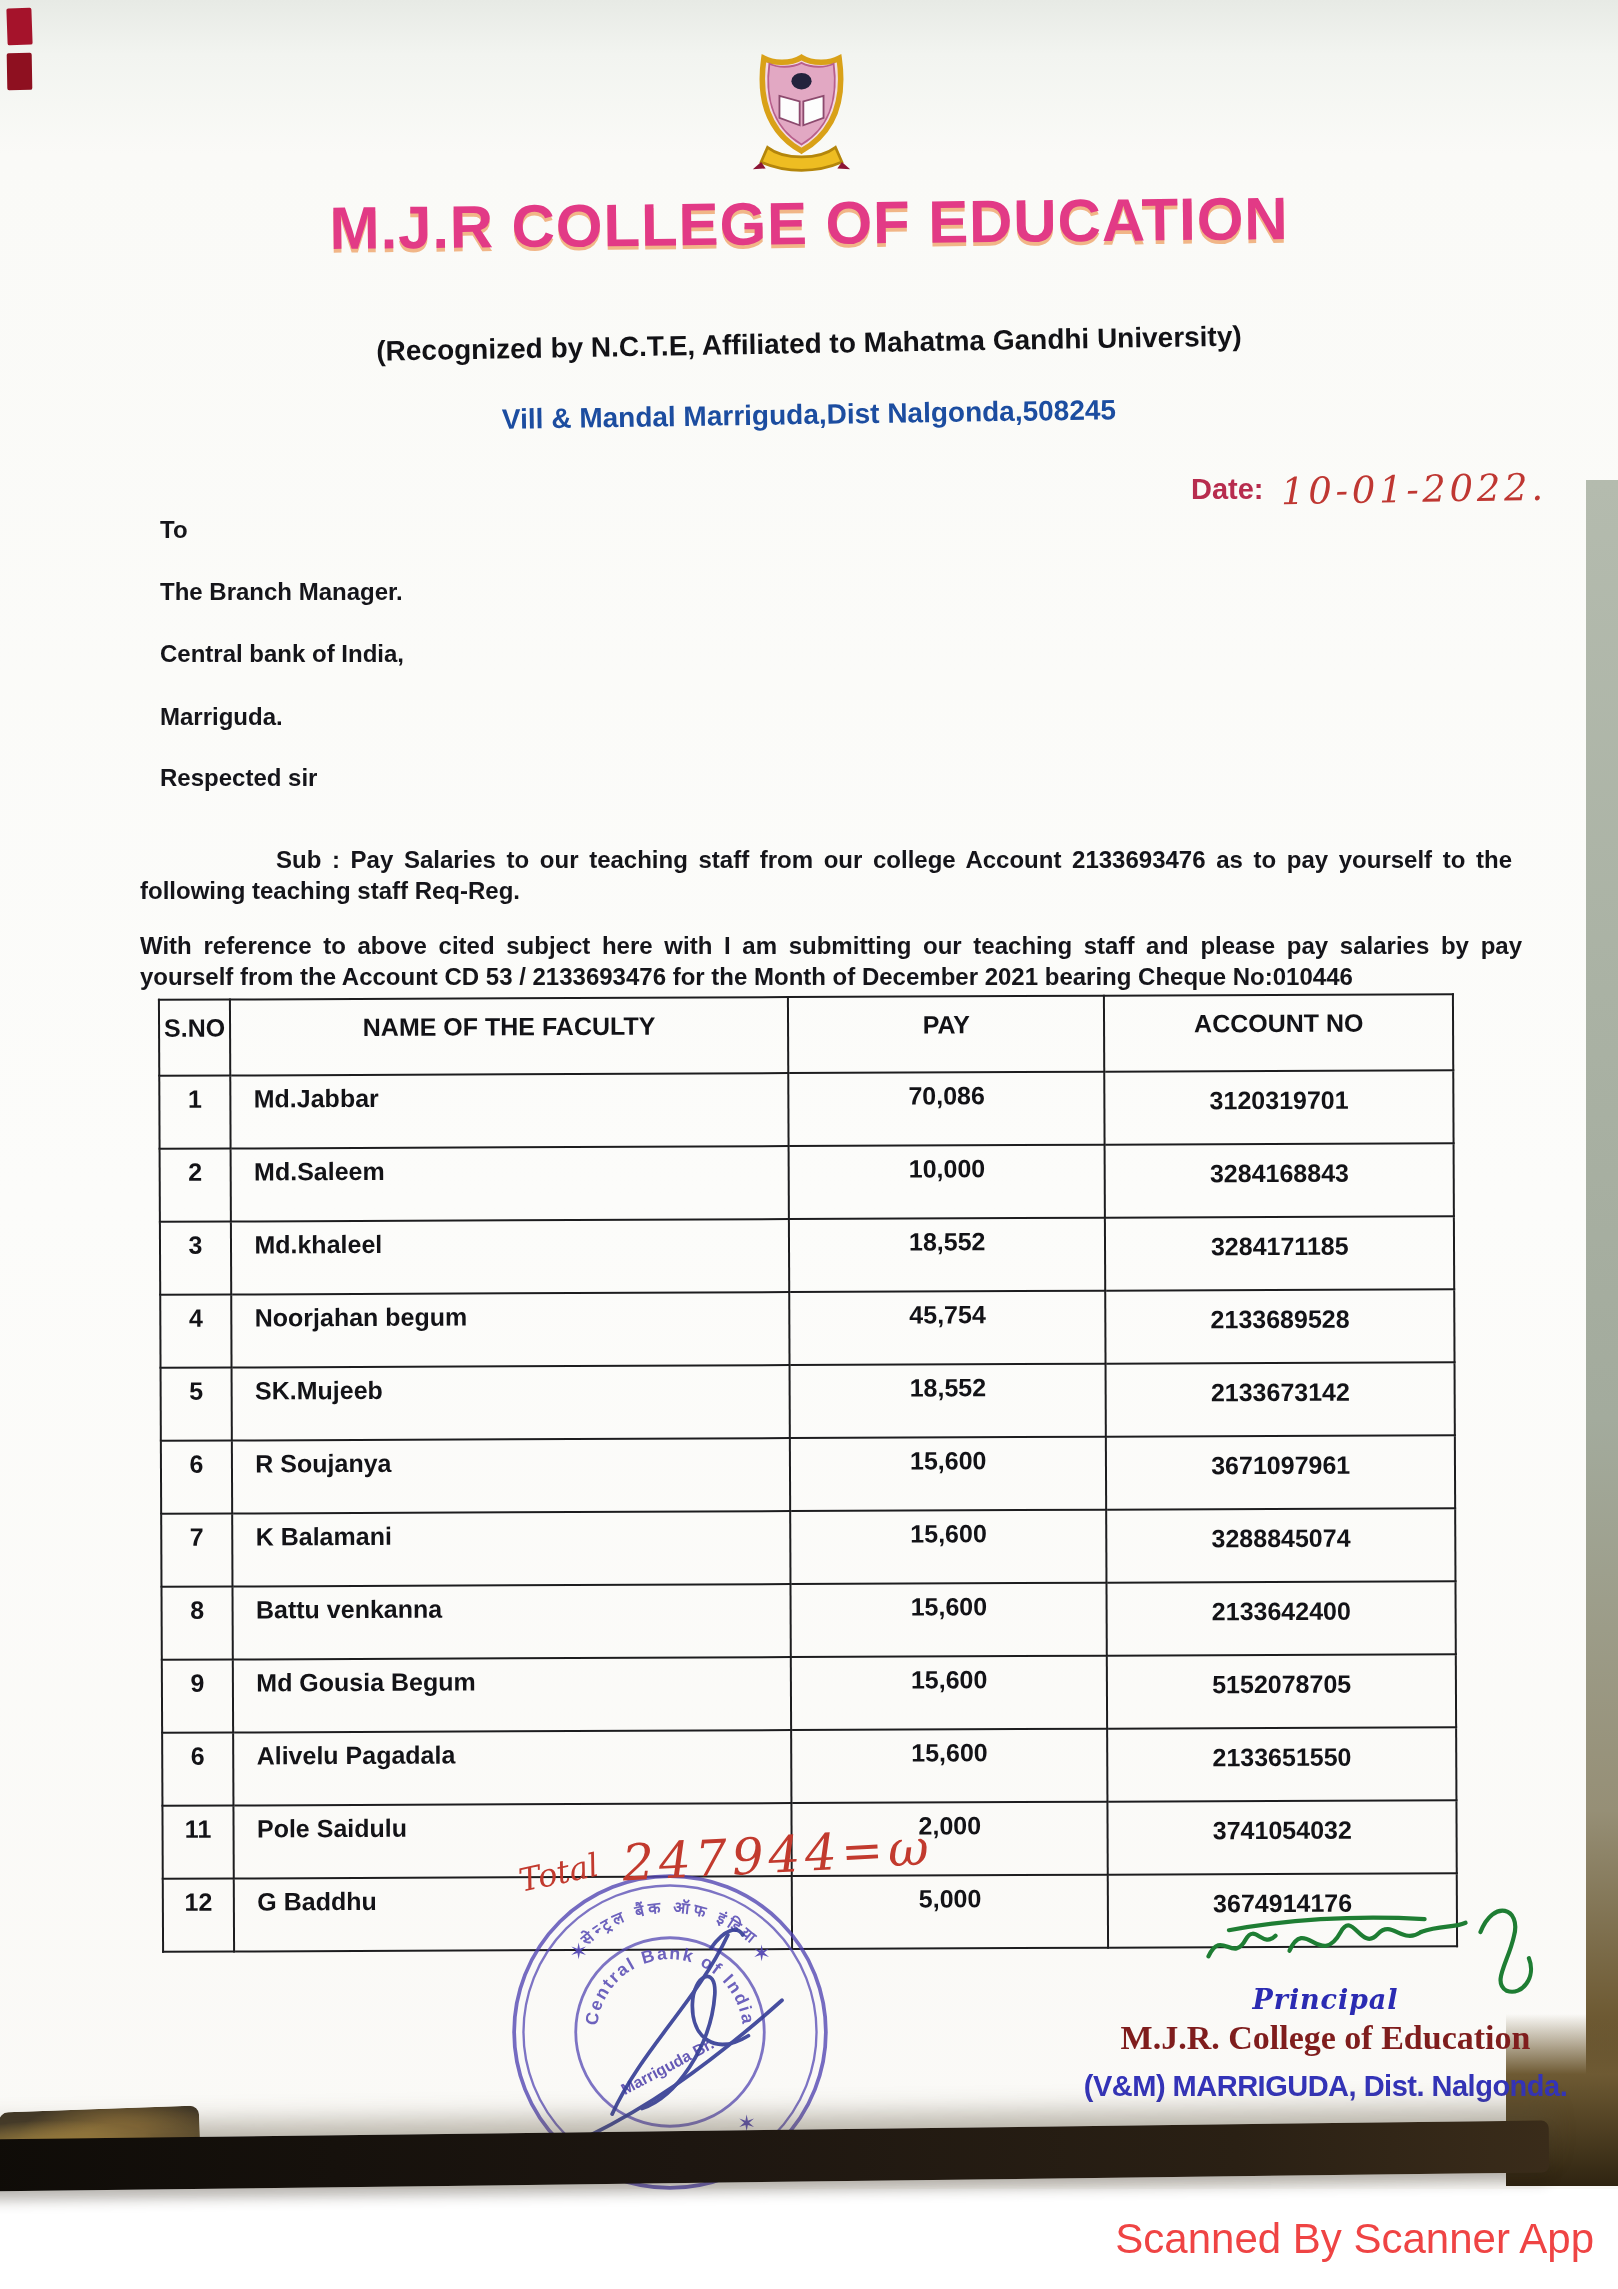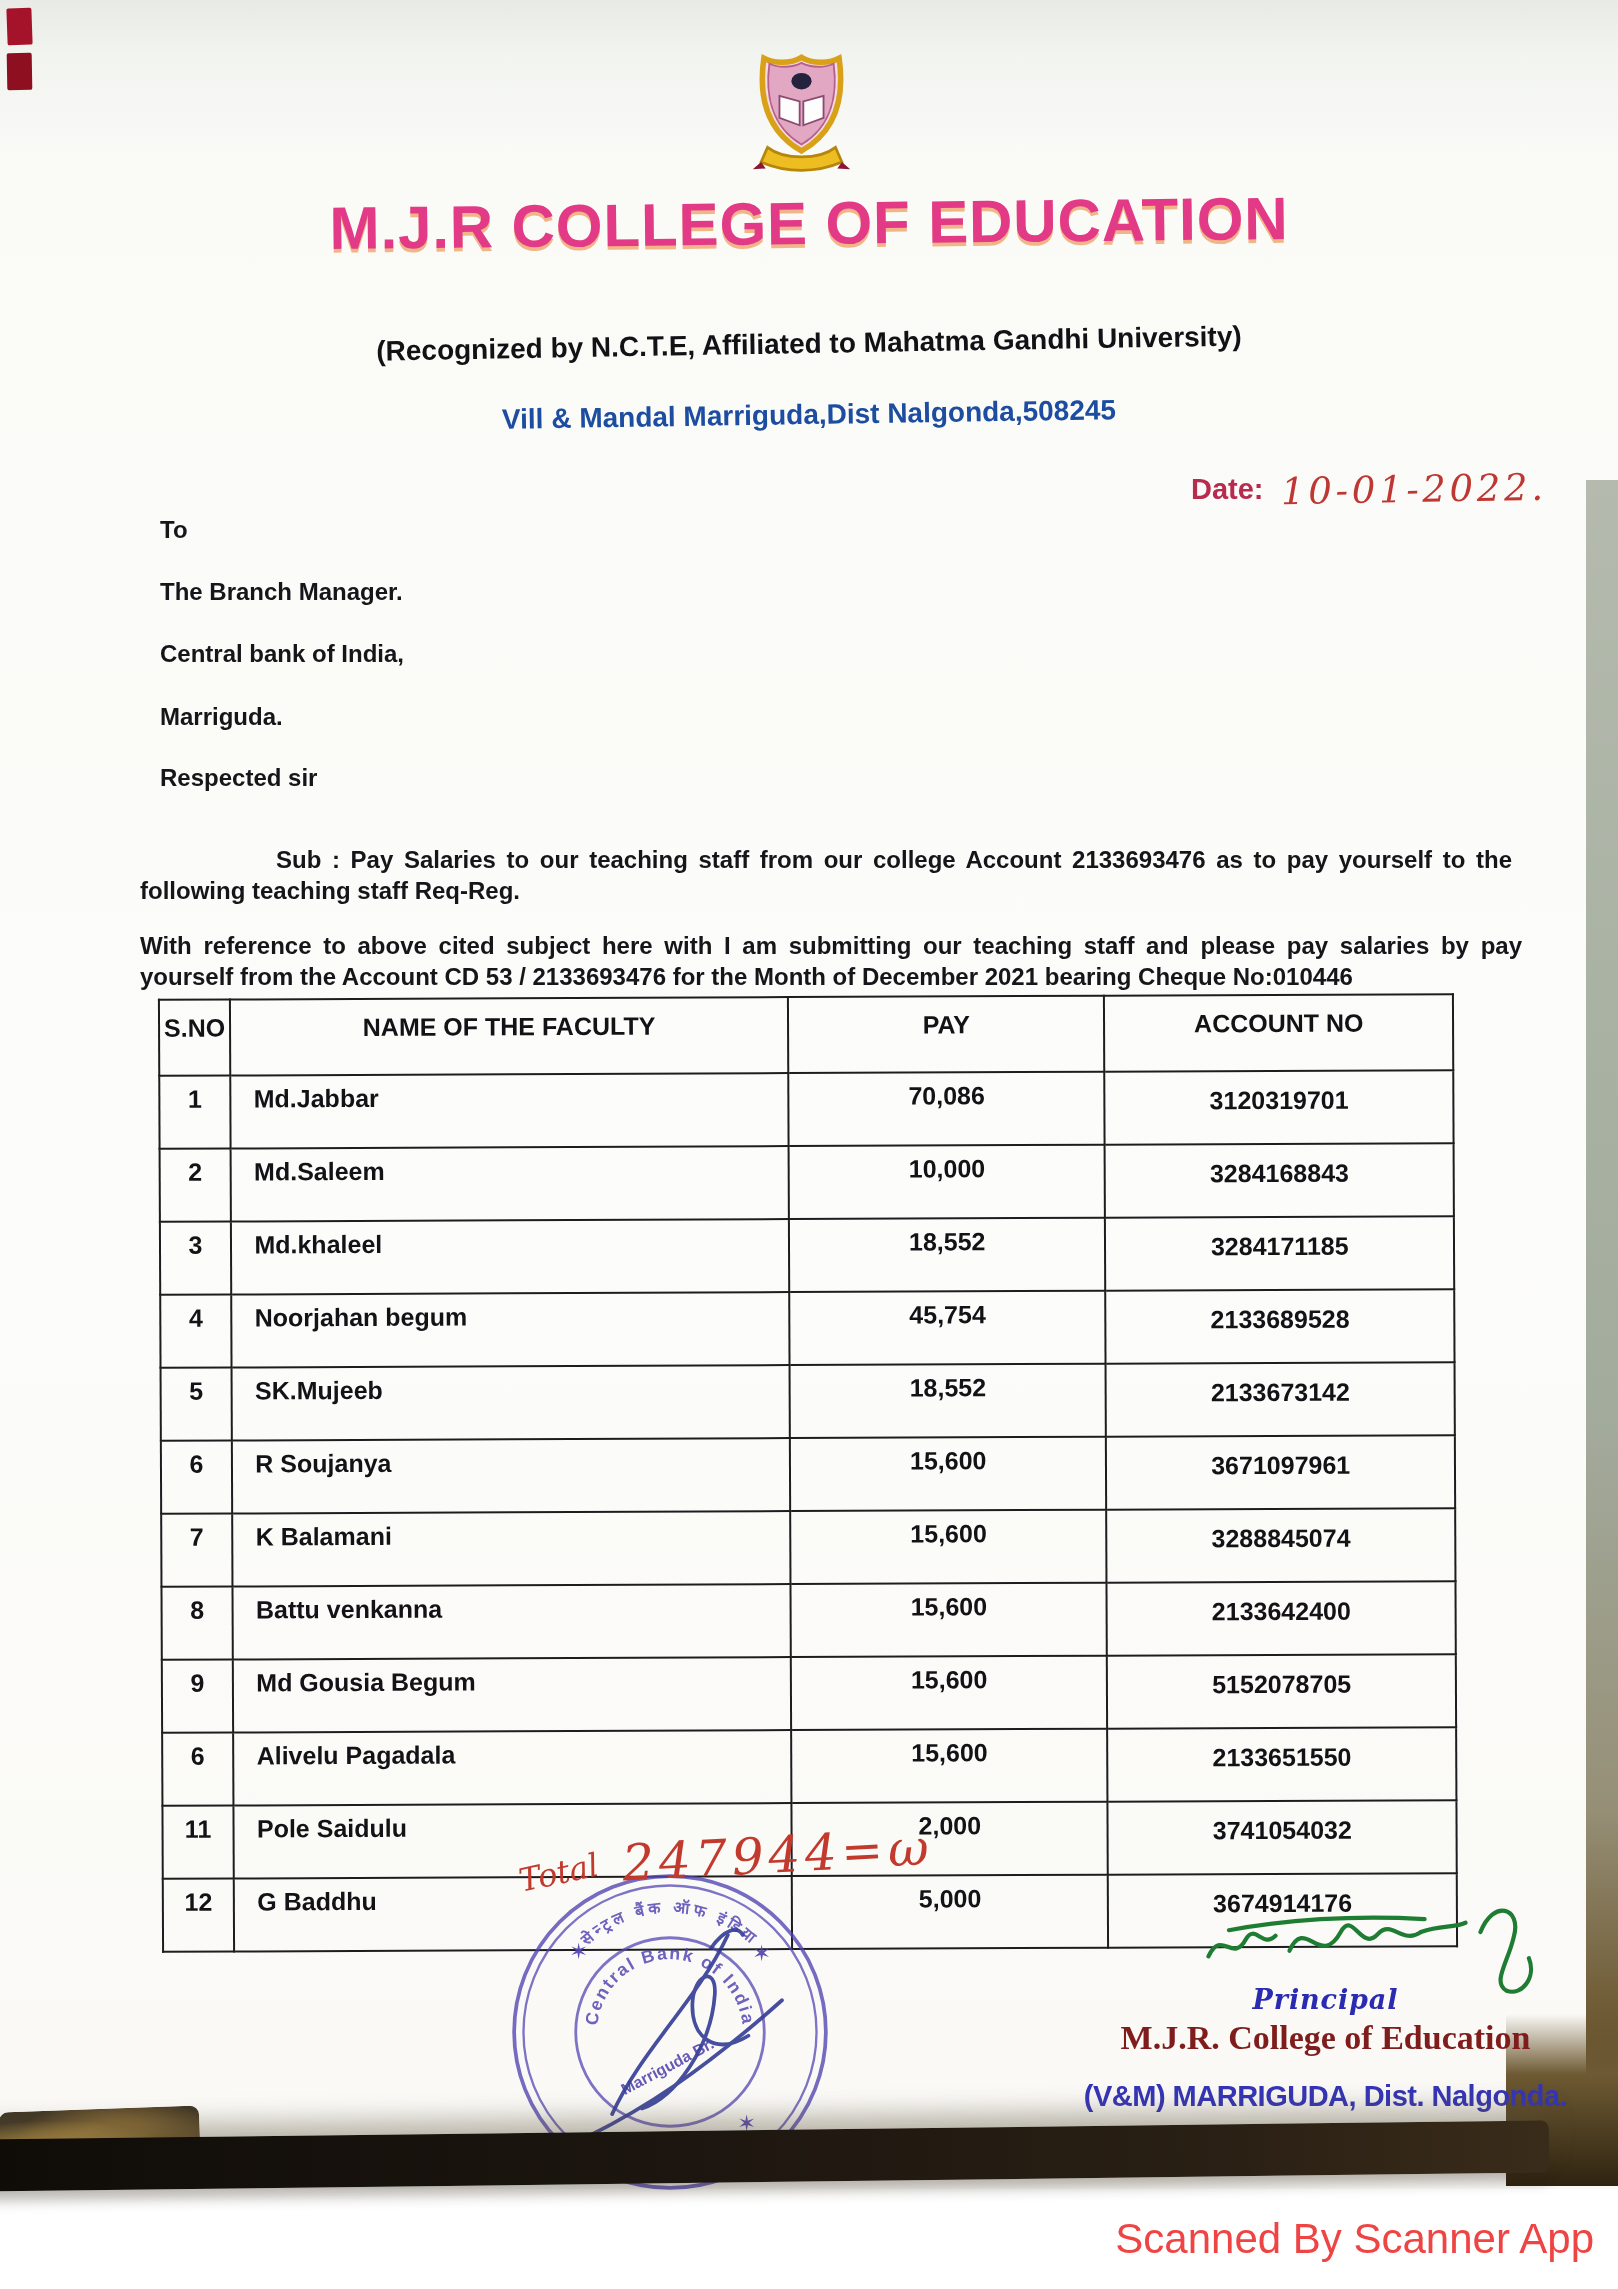--- a/index.html
+++ b/index.html
@@ -70,21 +70,21 @@
     font-family:"DejaVu Serif",serif;font-style:italic;transform:rotate(-3deg);white-space:nowrap;}
   .total-red .lbl{font-size:32px;display:inline-block;transform:rotate(-9deg);margin-right:24px;}
   .total-red .amt{font-size:50px;letter-spacing:4.7px;}
   .bank-stamp{position:absolute;left:502px;top:1864px;width:336px;height:336px;opacity:.92;}
   .green-sign{position:absolute;left:1201px;top:1891px;width:354px;height:112px;}
   .principal-block{position:absolute;left:1074px;top:1984px;width:503px;text-align:center;}
   .principal-title{font-size:27px;font-weight:bold;font-style:italic;color:#2b2bb2;
     font-family:"DejaVu Serif",serif;letter-spacing:0.9px;}
   .principal-line1{font-size:34px;font-weight:bold;color:#7f1d1d;
     font-family:"Liberation Serif",serif;margin-top:3.7px;}
-  .principal-line2{font-size:29px;font-weight:bold;color:#3434b8;letter-spacing:-0.5px;margin-top:23px;}
+  .principal-line2{font-size:29px;font-weight:bold;color:#3434b8;letter-spacing:-0.5px;margin-top:13px;}
 
   
   .scanned-by{position:absolute;right:24px;top:2215px;font-size:42px;color:#ef4444;
     font-family:"Liberation Sans",sans-serif;}
 </style>
 </head>
 <body>
 
 <div class="page">
   <div class="paper"></div>

